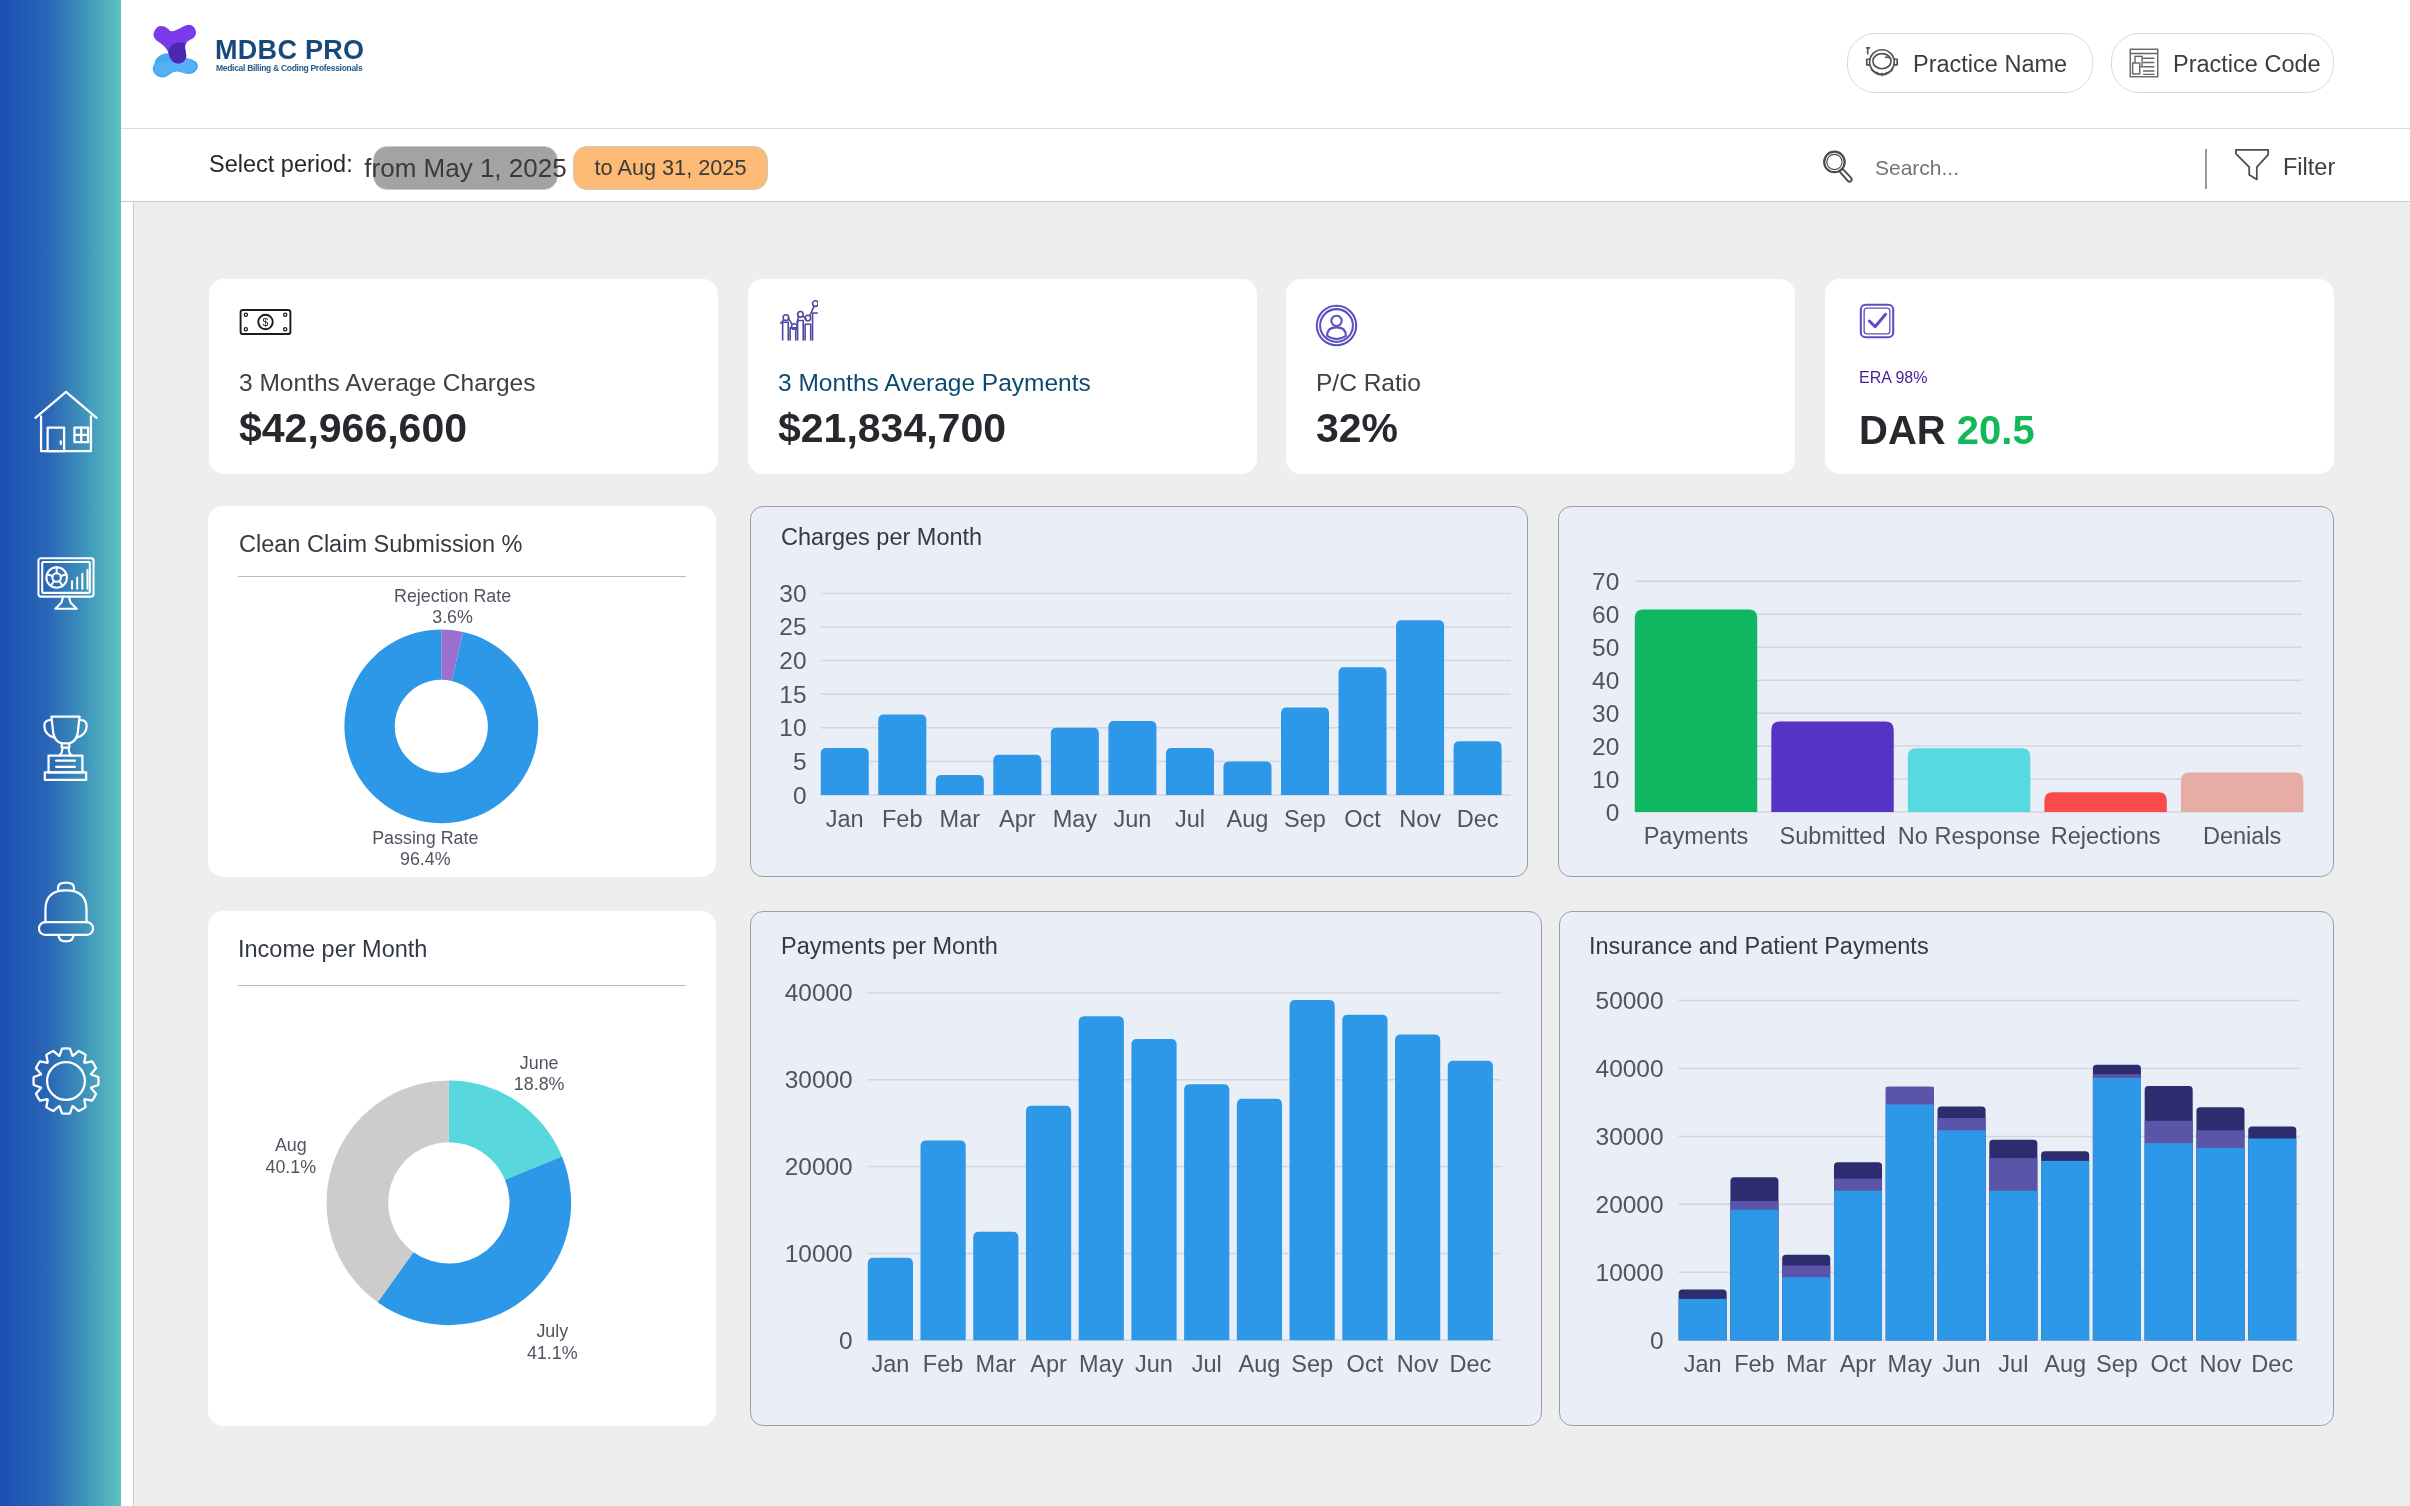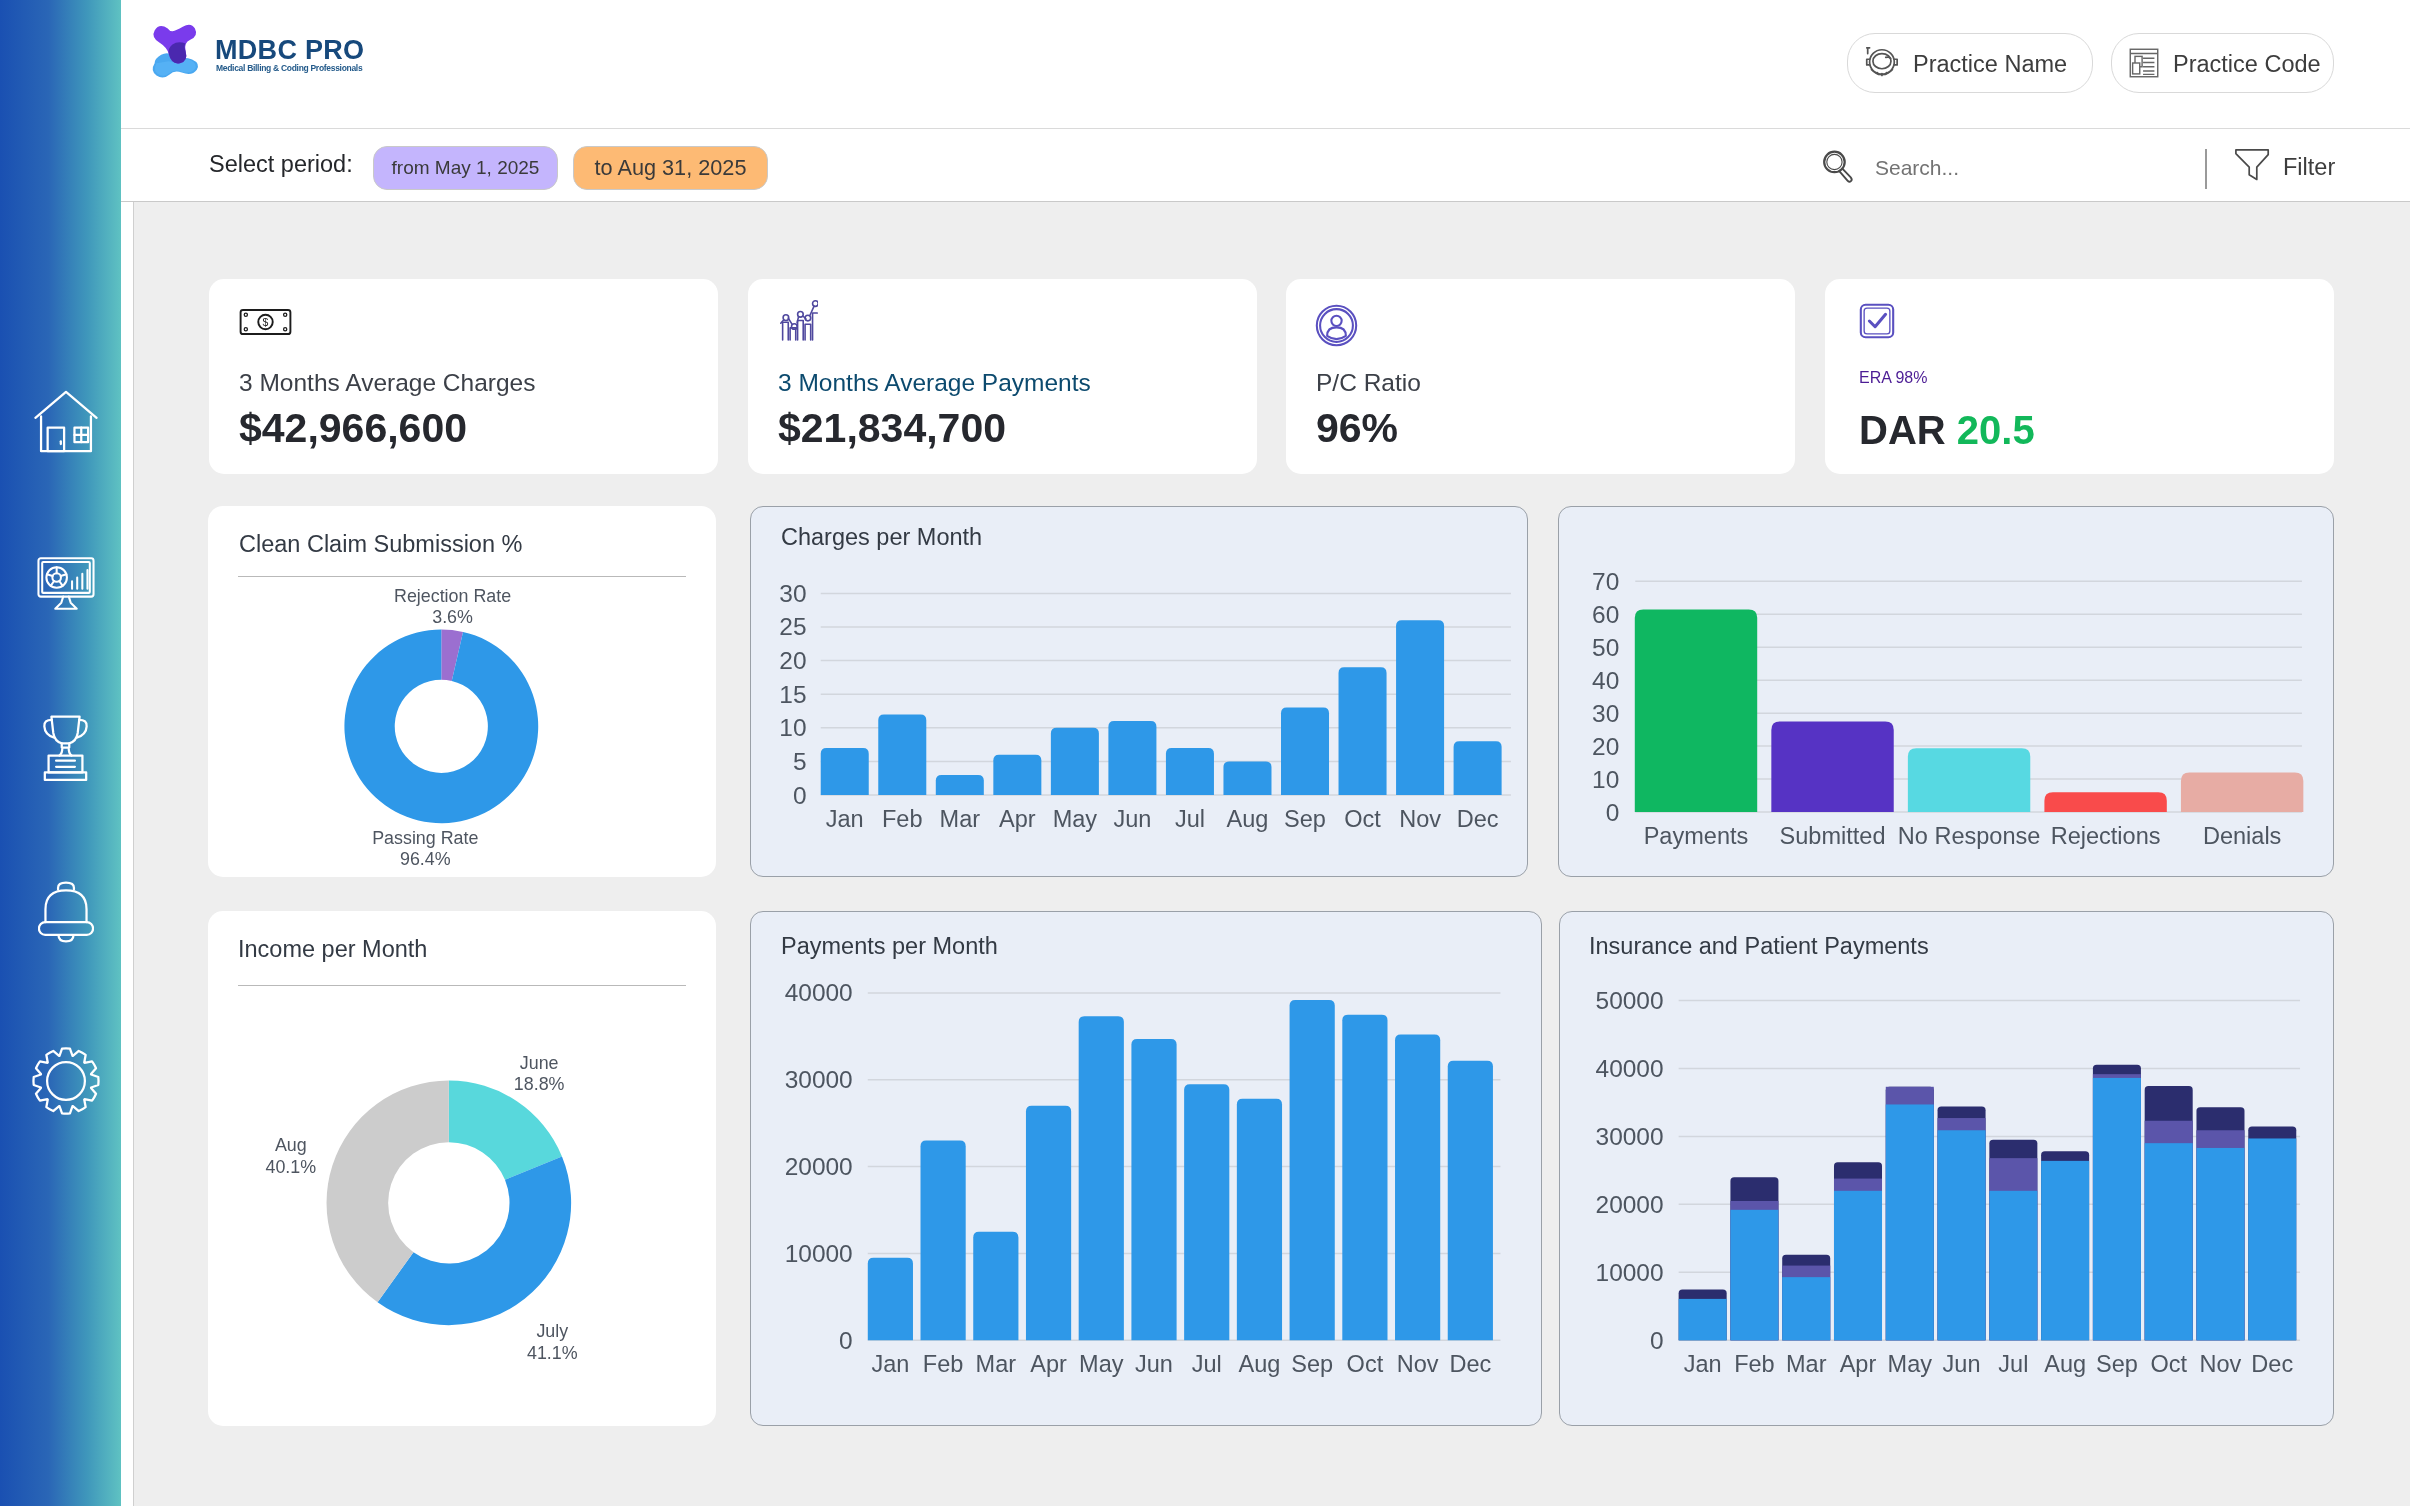--- a/index.html
+++ b/index.html
@@ -82,21 +82,21 @@
 <g fill="none" stroke="#666" stroke-width="1.5">
 <rect x="4.5" y="4.5" width="29" height="29"></rect>
 <path d="M4.5 9 L33.5 9 M18 14 L30 14 M18 18.5 L30 18.5 M18 23 L30 23 M18 27.5 L30 27.5 M18 31 L30 31"></path>
 <rect x="9.5" y="12" width="7.5" height="11" fill="#fff"></rect>
       <rect x="7" y="19" width="7.5" height="11.5" fill="#fff"></rect>
 </g>
   </svg>
 <div class="abs" style="left:2173px;top:51px;font-size:23.5px;color:#3d3d3d">Practice Code</div>
 <div class="abs" style="left:121px;top:131px;width:2290px;height:71px;background:#fff;border-bottom:1.9px solid #c9c9c9"></div>
 <div class="abs" style="left:209px;top:151px;font-size:23.5px;font-weight:normal;color:#25272b">Select period:</div>
-<div style="position:absolute;background:#c4b5fd;border:1.9px solid #c9c9c9;border-radius:14px;font-size:19px;color:#3a3a3a;display:flex;align-items:center;justify-content:center;white-space:nowrap;left:373px;top:146px;width:185px;height:44px">from May 1, 2025</div>
+<div style="position:absolute;background:#a3a3a3;border:1.9px solid #c9c9c9;border-radius:14px;font-size:26px;color:#3a3a3a;display:flex;align-items:center;justify-content:center;white-space:nowrap;left:373px;top:146px;width:185px;height:44px">from May 1, 2025</div>
 <div style="position:absolute;background:#fdba74;border:1.9px solid #c9c9c9;border-radius:14px;font-size:21.7px;color:#3a3a3a;display:flex;align-items:center;justify-content:center;white-space:nowrap;left:573px;top:146px;width:195px;height:44px">to Aug 31, 2025</div>
 <svg class="abs" style="left:1820px;top:148px" width="41" height="41" viewBox="0 0 44 44">
 <circle fill="none" stroke="#4a4a4a" stroke-width="2.4" cx="15.5" cy="15" r="11"></circle>
 <circle fill="none" stroke="#4a4a4a" stroke-width="1.2" cx="15.5" cy="15" r="8.2"></circle>
 <path fill="none" stroke="#4a4a4a" stroke-width="2" stroke-linejoin="round" d="M23.5 21.5 L33 31.5 Q35 34 33.2 35.6 Q31.4 37.2 29.5 35 L20.5 24.5"></path>
   </svg>
 <div class="abs" style="left:1875px;top:156px;font-size:21px;color:#737373">Search...</div>
 <div class="abs" style="left:2205px;top:149px;width:1.9px;height:40px;background:#9a9a9a"></div>
 <svg class="abs" style="left:2234px;top:148px" width="38" height="40" viewBox="0 0 40 42">
 <path fill="none" stroke="#4a4a4a" stroke-width="1.8" stroke-linejoin="round" d="M2 2 L36 2 L36 7 L24 20 L24 33 L16 28 L16 20 L3 7 L2 6 Z"></path>
@@ -139,21 +139,21 @@
 <svg class="abs" style="left:1857px;top:301px" width="40" height="40" viewBox="0 0 42 42">
 <rect fill="none" stroke="#5a50c0" stroke-width="2.2" stroke-linecap="round" stroke-linejoin="round" x="4" y="4" width="34" height="34" rx="5"></rect>
     <rect fill="none" stroke="#5a50c0" stroke-width="1.4" x="7.5" y="7.5" width="27" height="27" rx="3"></rect>
 <path fill="none" stroke="#5a50c0" stroke-width="3.2" stroke-linecap="round" stroke-linejoin="round" d="M13 21 L19 27 L30 14"></path>
   </svg>
 <div class="abs" style="left:239px;top:369px;font-size:24.5px;color:#3c4048">3 Months Average Charges</div>
 <div class="abs" style="left:239px;top:405px;font-size:41px;font-weight:bold;color:#26282e">$42,966,600</div>
 <div class="abs" style="left:778px;top:369px;font-size:24.5px;color:#0c4a6e">3 Months Average Payments</div>
 <div class="abs" style="left:778px;top:405px;font-size:41px;font-weight:bold;color:#26282e">$21,834,700</div>
 <div class="abs" style="left:1316px;top:369px;font-size:24.5px;color:#3c4048">P/C Ratio</div>
-<div class="abs" style="left:1316px;top:405px;font-size:41px;font-weight:bold;color:#26282e">96%</div>
+<div class="abs" style="left:1316px;top:405px;font-size:41px;font-weight:bold;color:#26282e">32%</div>
 <div class="abs" style="left:1859px;top:369px;font-size:16px;color:#4c1d95">ERA 98%</div>
 <div class="abs" style="left:1859px;top:408px;font-size:40px;font-weight:bold;color:#26282e">DAR <span style="color:#12b85a">20.5</span></div>
 <div class="card" style="left:208px;top:506px;width:508px;height:371px"></div>
 <div class="ctitle" style="left:239px;top:531px">Clean Claim Submission %</div>
 <div class="abs" style="left:238px;top:576px;width:448px;height:0.9px;background:#b9b9b9"></div>
 <svg class="abs" style="left:208px;top:506px" width="508" height="371" viewBox="0 0 540 394">
 <path d="M248.00 131.00 A103 103 0 0 1 271.10 133.62 L259.10 185.76 A49.5 49.5 0 0 0 248.00 184.50 Z" fill="#9b6fd0"></path>
     <path d="M271.10 133.62 A103 103 0 1 1 248.00 131.00 L248.00 184.50 A49.5 49.5 0 1 0 259.10 185.76 Z" fill="#2e98e8"></path>
 <text x="260" y="102" font-size="19" fill="#4e5560" text-anchor="middle">Rejection Rate</text>
 <text x="260" y="124" font-size="19" fill="#4e5560" text-anchor="middle">3.6%</text>

